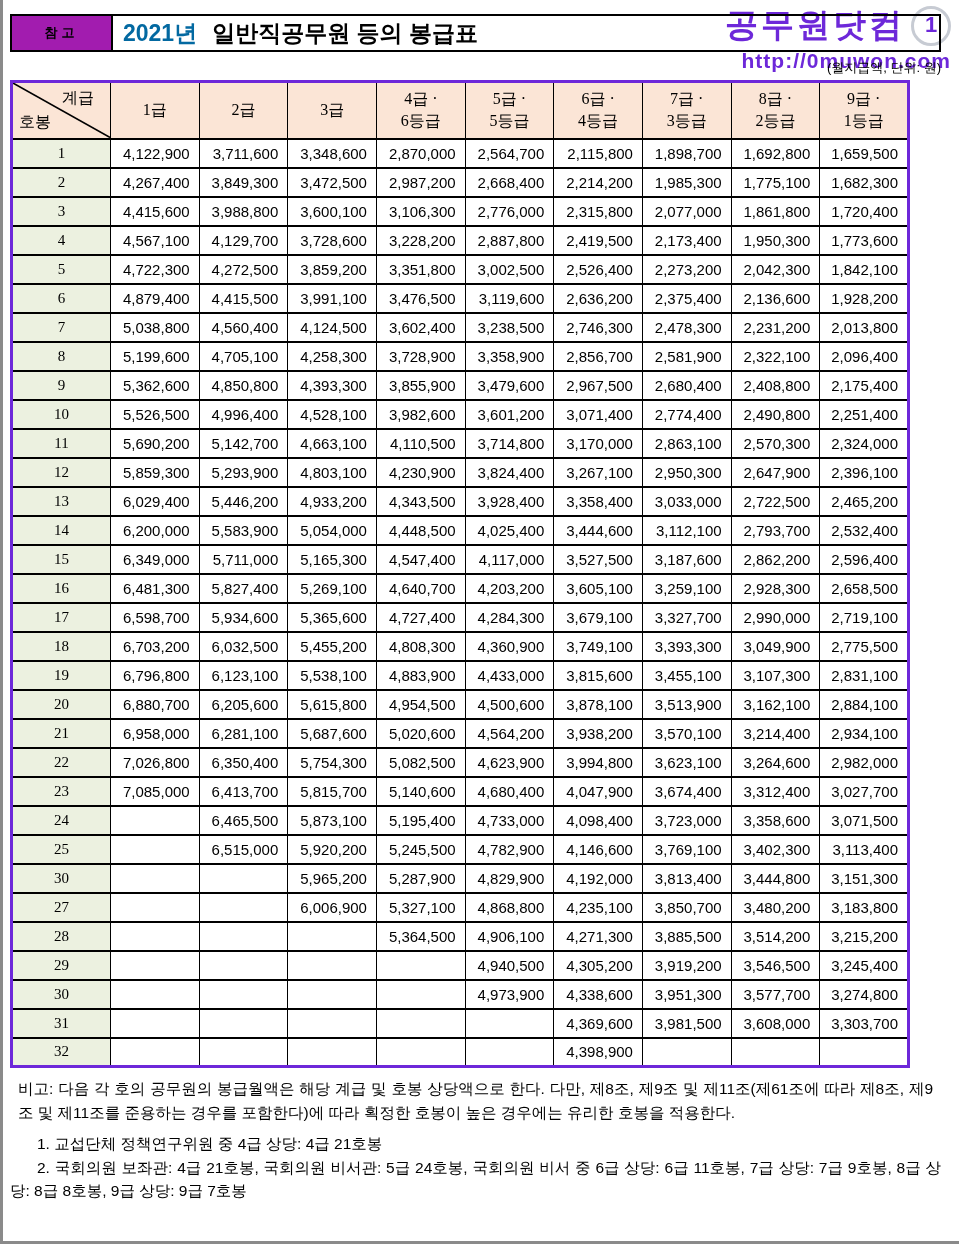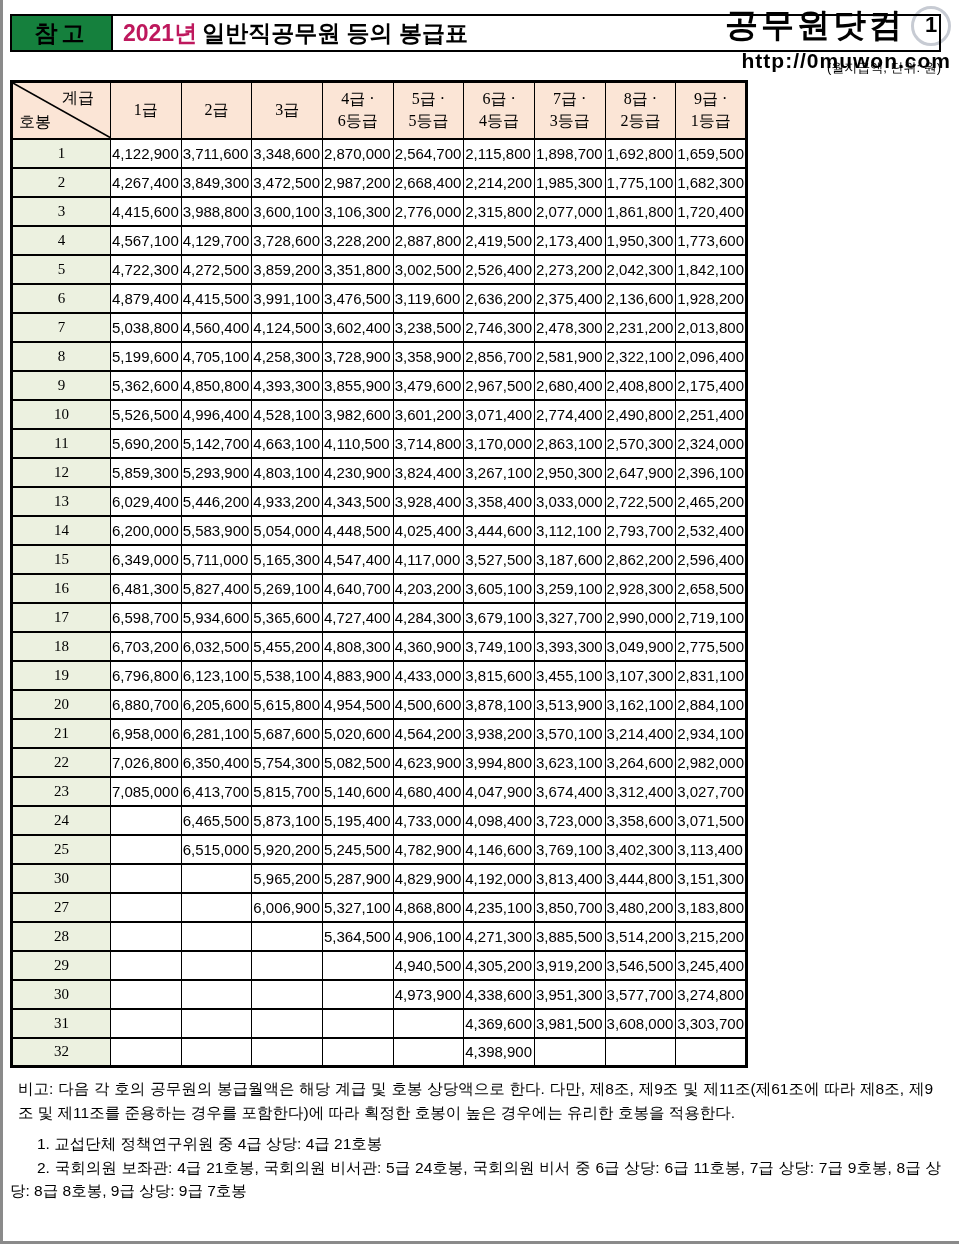--- a/index.html
+++ b/index.html
@@ -3,40 +3,40 @@
 <meta charset="utf-8">
 <style>
   html,body { margin:0; padding:0; }
   body {
     width:959px; height:1244px; position:relative; background:#fff; overflow:hidden;
     font-family:"Liberation Sans","DejaVu Sans",sans-serif; color:#000;
   }
   .edge-left   { position:absolute; left:0; top:0; width:3px; height:100%; background:#8a8a8a; }
   .edge-bottom { position:absolute; left:0; bottom:0; width:100%; height:3px; background:#8a8a8a; }
 
-  .watermark { position:absolute; top:3px; right:8px; z-index:0; text-align:right; color:#000000; }
+  .watermark { position:absolute; top:3px; right:8px; z-index:0; text-align:right; color:#6d28d9; }
   .wm-row { display:flex; align-items:center; justify-content:flex-end; }
   .wm-brand { font-size:33px; font-weight:bold; letter-spacing:3px; }
   .wm-logo { width:34px; height:34px; border:3px solid #c7cbd3; border-radius:50%;
              font-size:22px; font-weight:bold; text-align:center; line-height:32px; margin-left:6px; }
   .wm-url { font-size:21px; font-weight:bold; letter-spacing:1px; margin-top:1px; }
 
   .content { position:relative; z-index:1; padding:14px 18px 0 10px; }
 
   .header-box { display:flex; border:2px solid #000; width:931px; height:38px; box-sizing:border-box; }
-  .badge { width:99px; background:#15803d; border-right:2px solid #000;
+  .badge { width:99px; background:#a21caf; border-right:2px solid #000;
            display:flex; align-items:center; justify-content:center;
-           font-weight:bold; font-size:23px; letter-spacing:4px; }
+           font-weight:bold; font-size:13px; letter-spacing:4px; }
   .title { flex:1; display:flex; align-items:center; padding-left:10px; font-weight:bold; font-size:23px; }
-  .title .year { color:#be185d; margin-right:5px; }
+  .title .year { color:#0369a1; margin-right:15px; }
 
   .subtitle { text-align:center; font-weight:bold; font-size:17px; margin-top:7px; text-decoration:underline; }
   .unit-note { text-align:right; font-size:13px; margin-top:7px; margin-bottom:3px; }
 
-  table { border-collapse:collapse; width:738px; table-layout:fixed; border:3px solid #000000; }
+  table { border-collapse:collapse; width:900px; table-layout:fixed; border:3px solid #6d28d9; }
   th,td { border:1px solid #000; border-top-width:2px; border-bottom-width:2px; box-sizing:border-box; }
   thead tr { height:57px; }
   thead th { background:#FBE5D6; font-family:"Liberation Serif","DejaVu Serif",serif;
              font-weight:normal; font-size:16px; line-height:1.4; text-align:center; }
   .corner { position:relative; background:#FBE5D6; padding:0; }
   .corner svg { position:absolute; left:0; top:0; width:100%; height:100%; }
   .corner-top    { position:absolute; top:4px;    right:16px; font-size:16px; }
   .corner-bottom { position:absolute; bottom:4px; left:6px;   font-size:16px; }
   tbody tr { height:29px; }
   tbody th { background:#ECF1E0; font-family:"Liberation Serif","DejaVu Serif",serif;

